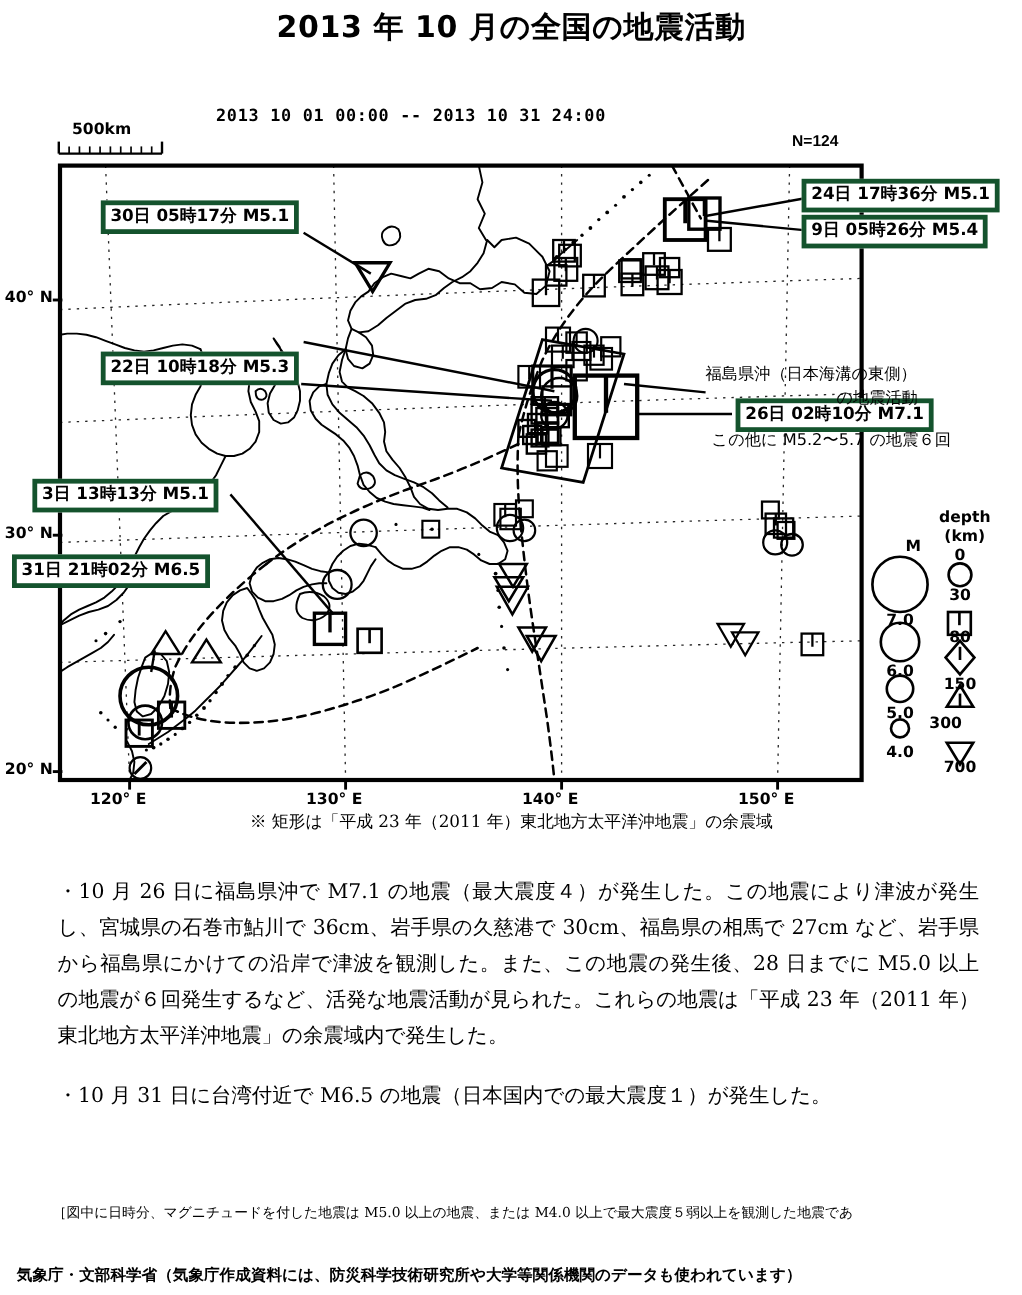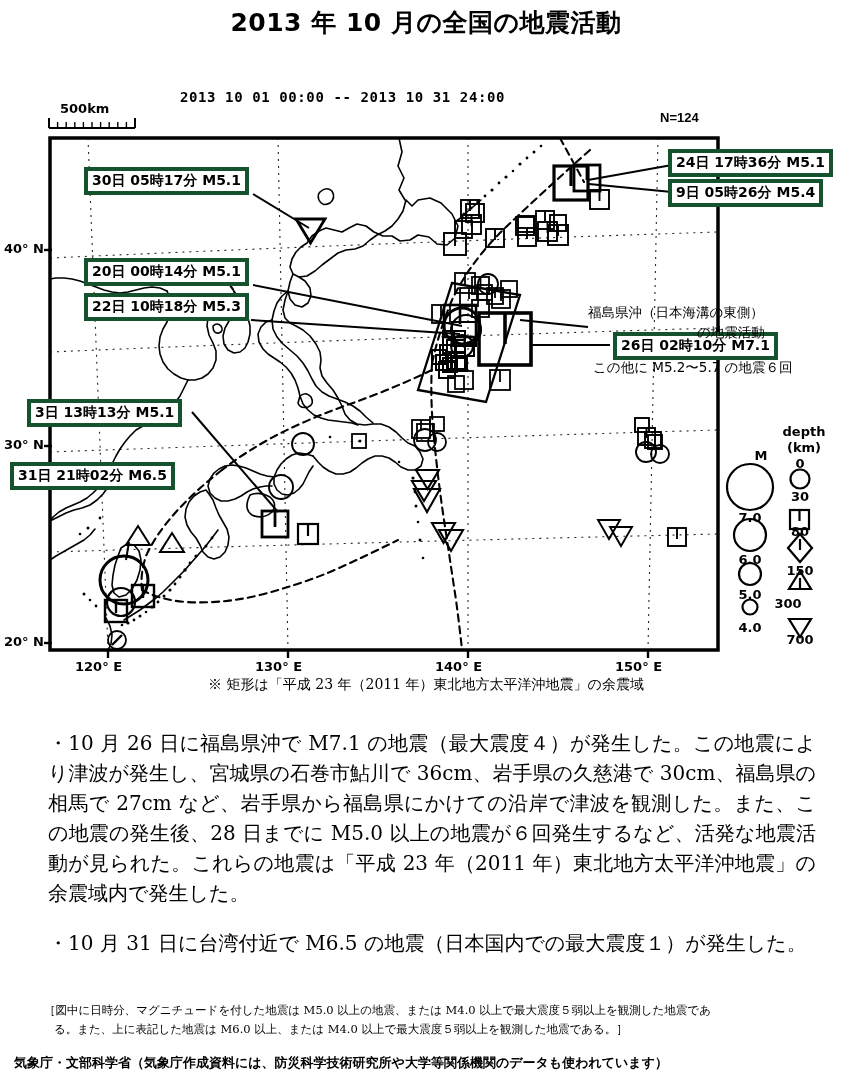--- a/index.html
+++ b/index.html
@@ -147,21 +147,21 @@
     font-family: "DejaVu Serif", "Liberation Serif", serif;
   }
 
   
   .body-text {
     position: absolute;
     left: 48px;
     top: 728px;
     width: 768px;
     font-family: "DejaVu Serif", "Liberation Serif", serif;
-    font-size: 20px;
+    font-size: 17px;
     line-height: 30px;
   }
   .body-text p {
     margin: 0 0 20px 0;
     text-align: justify;
   }
   .body-text p:last-child { margin-bottom: 0; }
 
   
   .note-block {
@@ -604,21 +604,20 @@
     <div class="axlabel" style="left:4px;top:241px;">40° N</div>
     <div class="axlabel" style="left:4px;top:437px;">30° N</div>
     <div class="axlabel" style="left:4px;top:634px;">20° N</div>
 
     <div class="axlabel" style="left:75px;top:659px;">120° E</div>
     <div class="axlabel" style="left:255px;top:659px;">130° E</div>
     <div class="axlabel" style="left:435px;top:659px;">140° E</div>
     <div class="axlabel" style="left:615px;top:659px;">150° E</div>
 
     <div class="callout" style="left:84px;top:167px;">30日  05時17分  M5.1</div>
-    <div class="callout" style="left:84px;top:258px;">20日  00時14分  M5.1</div>
     <div class="callout" style="left:84px;top:293px;">22日  10時18分  M5.3</div>
     <div class="callout" style="left:27px;top:399px;">3日  13時13分  M5.1</div>
     <div class="callout" style="left:10px;top:462px;">31日  21時02分  M6.5</div>
     <div class="callout" style="left:668px;top:149px;">24日  17時36分  M5.1</div>
     <div class="callout" style="left:668px;top:179px;">9日  05時26分  M5.4</div>
     <div class="callout" style="left:613px;top:332px;">26日  02時10分  M7.1</div>
 
     <div class="plain-note" style="left:588px;top:302px;">福島県沖（日本海溝の東側）</div>
     <div class="plain-note" style="left:697px;top:322px;">の地震活動</div>
     <div class="plain-note" style="left:593px;top:357px;">この他に M5.2〜5.7 の地震６回</div>
@@ -644,18 +643,17 @@
     <div class="map-foot">※ 矩形は「平成 23 年（2011 年）東北地方太平洋沖地震」の余震域</div>
   </div>
 
   <div class="body-text">
     <p>・10 月 26 日に福島県沖で M7.1 の地震（最大震度４）が発生した。この地震により津波が発生し、宮城県の石巻市鮎川で 36cm、岩手県の久慈港で 30cm、福島県の相馬で 27cm など、岩手県から福島県にかけての沿岸で津波を観測した。また、この地震の発生後、28 日までに M5.0 以上の地震が６回発生するなど、活発な地震活動が見られた。これらの地震は「平成 23 年（2011 年）東北地方太平洋沖地震」の余震域内で発生した。</p>
     <p>・10 月 31 日に台湾付近で M6.5 の地震（日本国内での最大震度１）が発生した。</p>
   </div>
 
   <div class="note-block">
     <p>［図中に日時分、マグニチュードを付した地震は M5.0 以上の地震、または M4.0 以上で最大震度５弱以上を観測した地震であ</p>
-    <p class="indent">る。また、上に表記した地震は M6.0 以上、または M4.0 以上で最大震度５弱以上を観測した地震である。］</p>
   </div>
 
   <div class="credit">気象庁・文部科学省（気象庁作成資料には、防災科学技術研究所や大学等関係機関のデータも使われています）</div>
 
 </div>
 
 </body></html>

